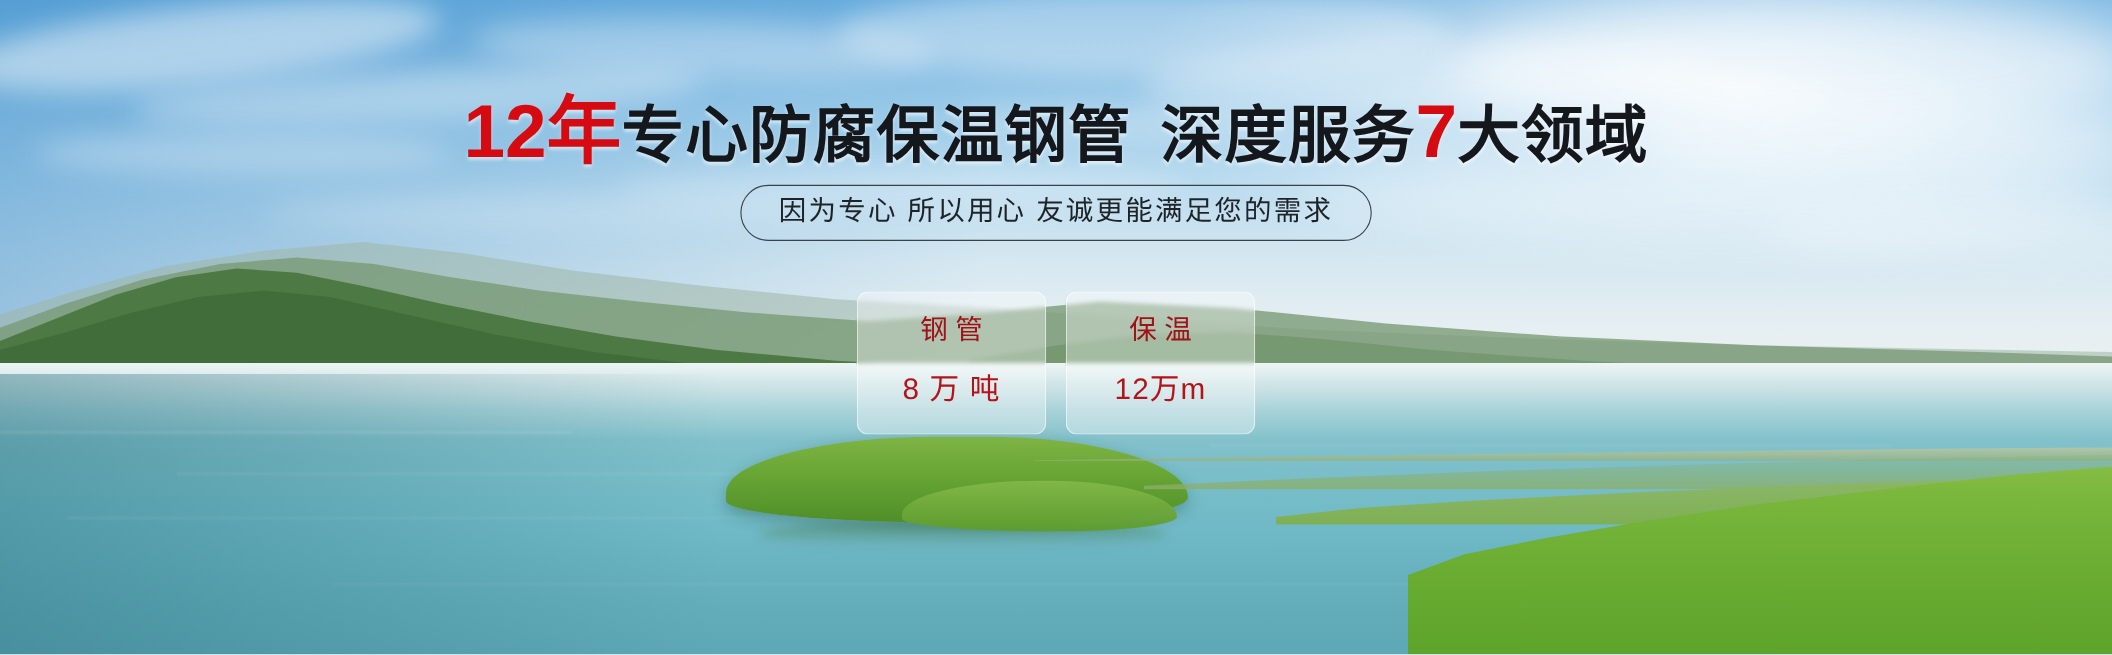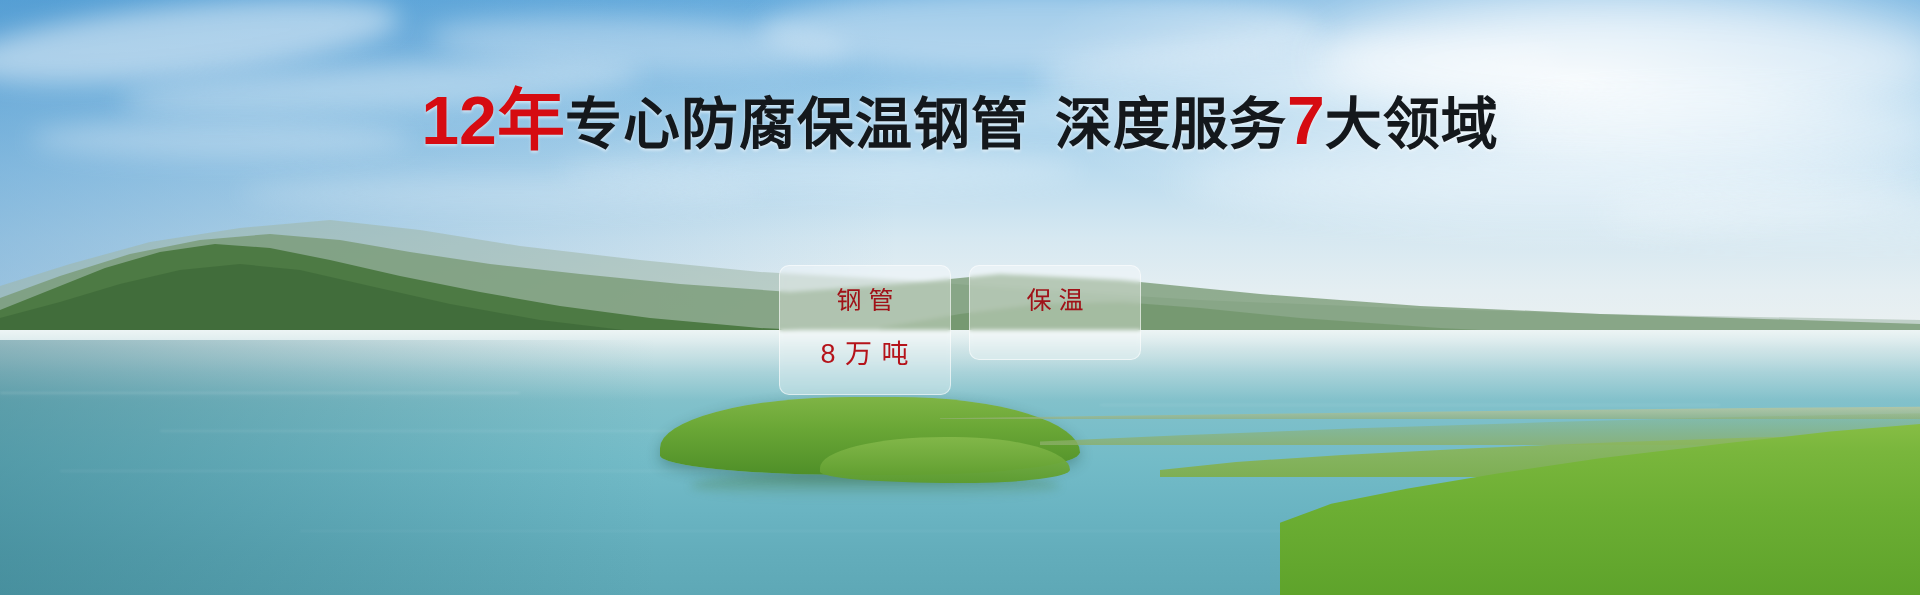--- a/index.html
+++ b/index.html
@@ -276,29 +276,33 @@
   <div class="grass-haze"></div>
   <div class="grass-far"></div>
   <div class="grass"></div>
 
   <div class="content">
 
     <div class="headline">
       <span class="seg hl-red">12年</span><span class="seg hl-black">专心防腐保温钢管</span><span class="hl-gap"></span><span class="seg hl-black">深度服务</span><span class="seg hl-red">7</span><span class="seg hl-black">大领域</span>
     </div>
 
+    <div class="subtitle-pill">
+      <span class="subtitle-text">因为专心 所以用心  友诚更能满足您的需求</span>
+    </div>
 
     <div class="stats">
 
       <div class="stat-card">
         <div class="stat-label">钢管</div>
         <div class="stat-value"><span>8 万 吨</span></div>
       </div>
 
 
       <div class="stat-card">
         <div class="stat-label">保温</div>
+        <div class="stat-value"><span>12万m</span></div>
       </div>
 
     </div>
 
   </div>
 </div>
 
 </body></html>

